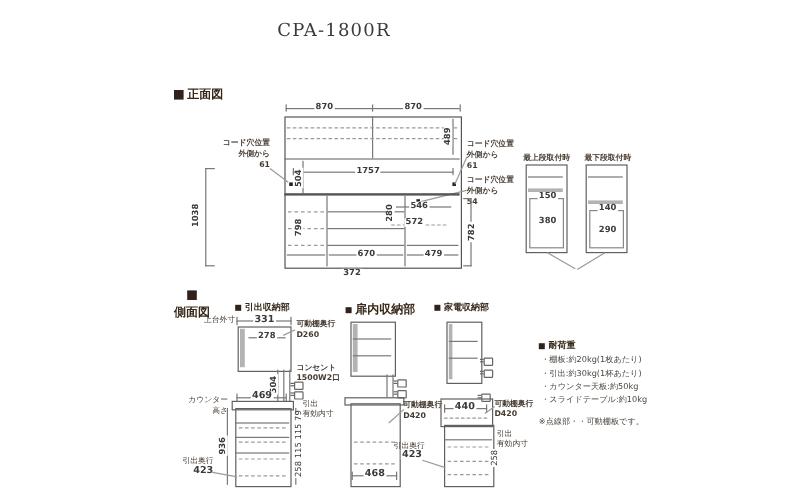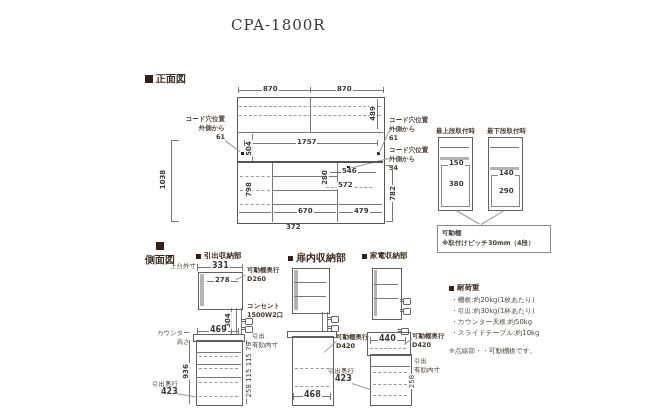--- a/index.html
+++ b/index.html
@@ -126,22 +126,20 @@
 
   <div class="bx" style="left:488px;top:137px;width:33px;height:72px;"></div>
   <div class="lh" style="left:490px;top:147px;width:29px;"></div>
   <div class="gray" style="left:490px;top:167px;width:29px;height:3px;"></div>
   <div class="bx" style="left:491px;top:175px;width:27px;height:30px;border-color:#888;"></div>
   <div class="dim" style="left:498px;top:170px;">140</div>
   <div class="dim" style="left:498px;top:188px;">290</div>
 
   <div class="ldr" style="left:456px;top:210px;width:27px;transform:rotate(30deg);"></div>
   <div class="ldr" style="left:481px;top:224px;width:27px;transform:rotate(-31deg);"></div>
-  <div class="nbx" style="left:437px;top:225px;width:104px;">可動棚
-※取付けピッチ30mm（4段）</div>
 
   <div class="sech" style="left:145px;top:242px;font-size:10px;flex-direction:column;">
     <span class="sq" style="width:8px;height:8px;"></span>
     <span>側面図</span>
   </div>
 
   <div class="sech" style="left:196px;top:251px;font-size:7.5px;">
     <span class="sq" style="width:5px;height:5px;"></span>
     <span>引出収納部</span>
   </div>

